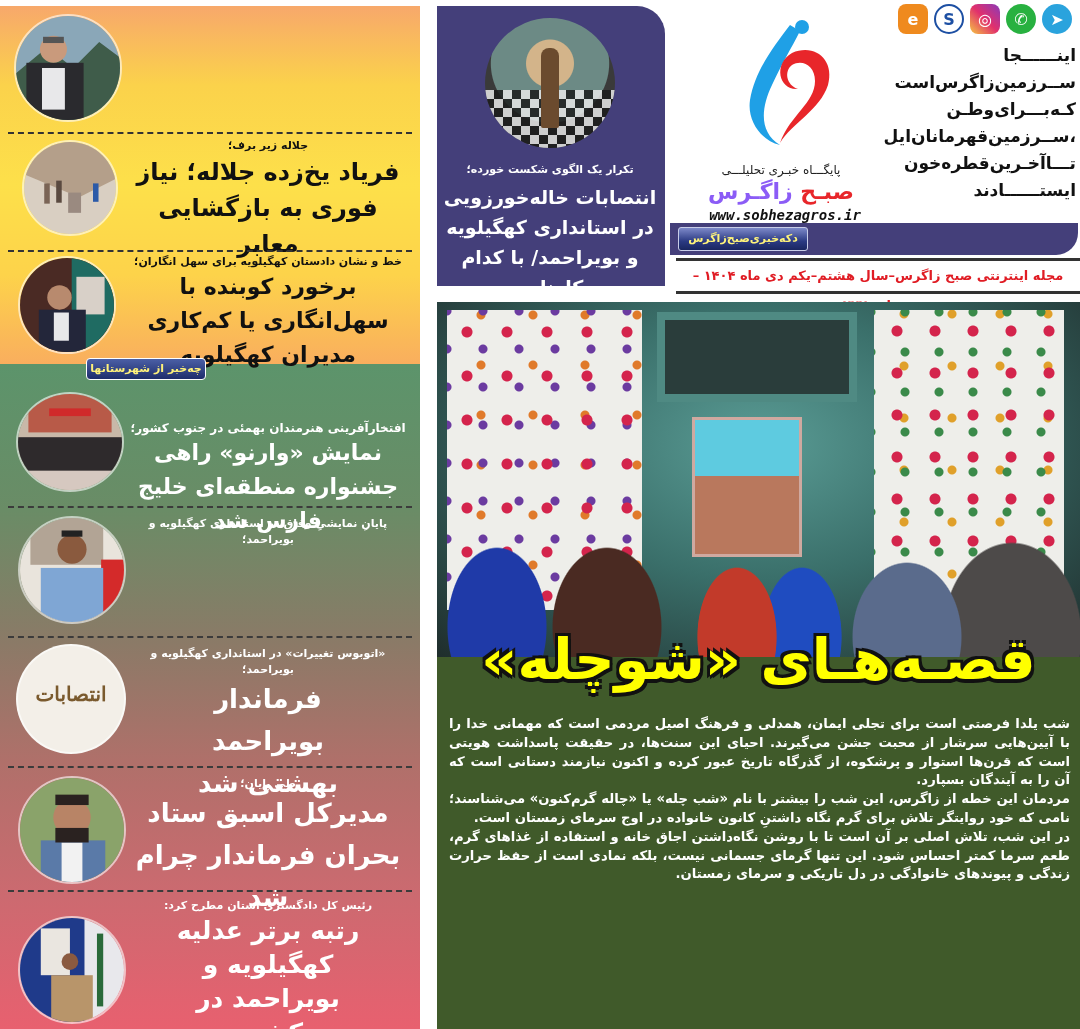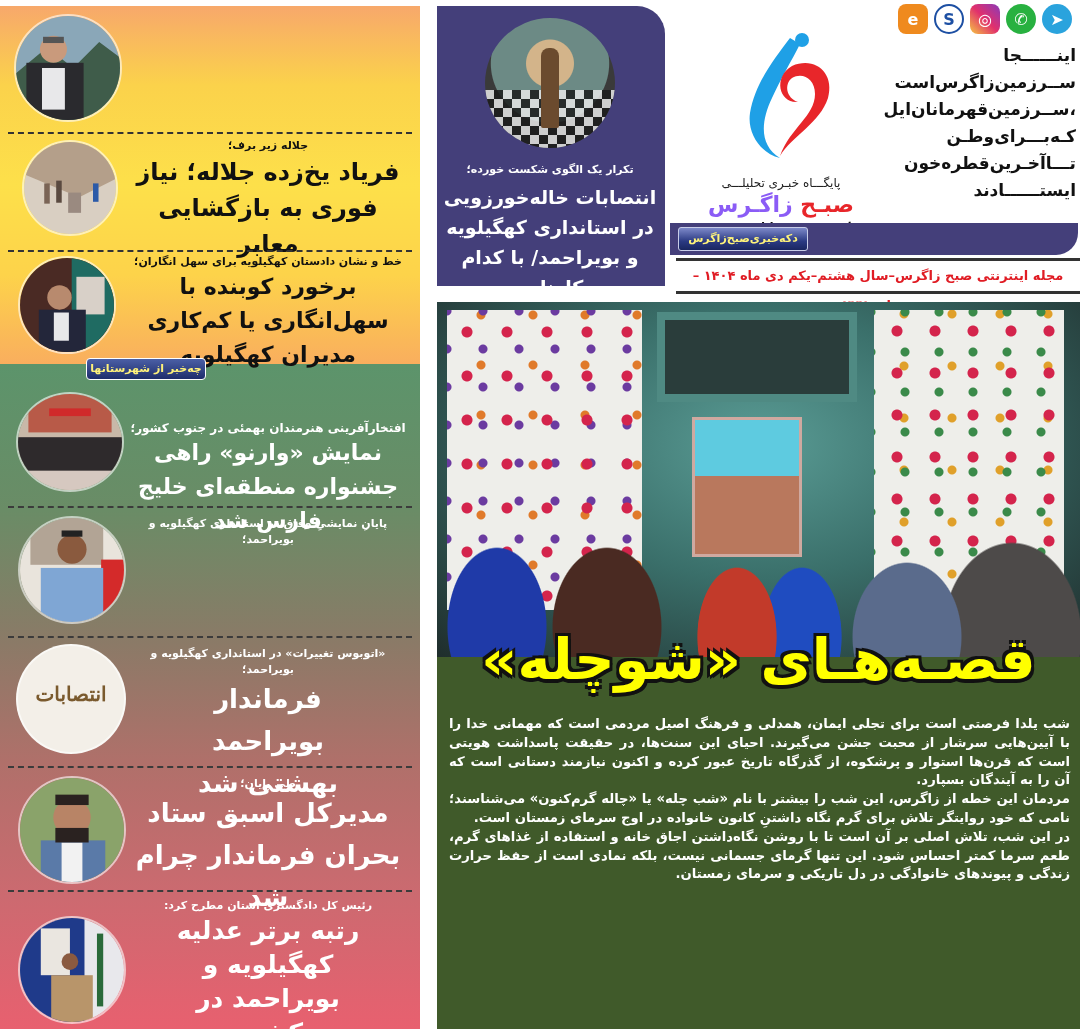--- a/index.html
+++ b/index.html
@@ -50,21 +50,21 @@
     background: repeating-conic-gradient(#1b1b1b 0 25%, #e8e8e8 0 50%) 0 0 / 18px 18px;
     opacity: 0.85;
   }
   .purple-box .figure {
     position: absolute; left: 56px; top: 30px; width: 18px; height: 80px; background: #6b4b2e; border-radius: 8px 8px 2px 2px;
   }
   .purple-box .ptext { position: absolute; left: 6px; right: 8px; top: 156px; text-align: center; color: #fff; }
   .purple-box .ptext .kicker { font-size: 11px; margin-bottom: 4px; }
   .purple-box .ptext .headline { font-size: 19px; line-height: 30px; color: #fff; }
 
-  .logo-area { position: absolute; left: 665px; top: 24px; width: 210px; height: 230px; }
+  .logo-area { position: absolute; left: 665px; top: 11px; width: 210px; height: 230px; }
   .logo-mark { position: absolute; left: 55px; top: 4px; width: 120px; height: 140px; }
   .logo-sub { position: absolute; left: 26px; top: 152px; width: 180px; text-align: center; font-size: 12px; color: #222; }
   .logo-name { position: absolute; left: 26px; top: 168px; width: 180px; text-align: center; font-size: 22px; font-weight: bold; }
   .logo-name .red { color: #e8262a; }
   .logo-name .blue { color: #8b5cf6; }
   .logo-url {
     position: absolute; left: 20px; top: 196px; width: 200px; text-align: center;
     font-family: "DejaVu Sans Mono", monospace; font-style: italic; font-size: 14px; font-weight: bold; color: #111; direction: ltr;
   }
 
@@ -299,22 +299,22 @@
   <div class="ic ic-eitaa">e</div>
   <div class="ic ic-soroush">S</div>
   <div class="ic ic-insta">◎</div>
   <div class="ic ic-whatsapp">✆</div>
   <div class="ic ic-telegram">➤</div>
 </div>
 
 <div class="slogan">
   <div>اینــــــجا</div>
   <div>ســرزمین‌زاگرس‌است</div>
+  <div>کـه‌بـــرای‌وطـن</div>
   <div>،ســرزمین‌قهرمانان‌ایل</div>
-  <div>کـه‌بـــرای‌وطـن</div>
   <div>تـــا‌آخـرین‌قطره‌خون</div>
   <div>ایستــــــادند</div>
 </div>
 
 <div class="dokeh-bar">
   <div class="dokeh-btn">دکه‌خبری‌صبح‌زاگرس</div>
 </div>
 <div class="issue-line">
   <span>مجله اینترنتی صبح زاگرس–سال هشتم–یکم دی ماه ۱۴۰۴ –شماره ۷۷۲</span>
 </div>

